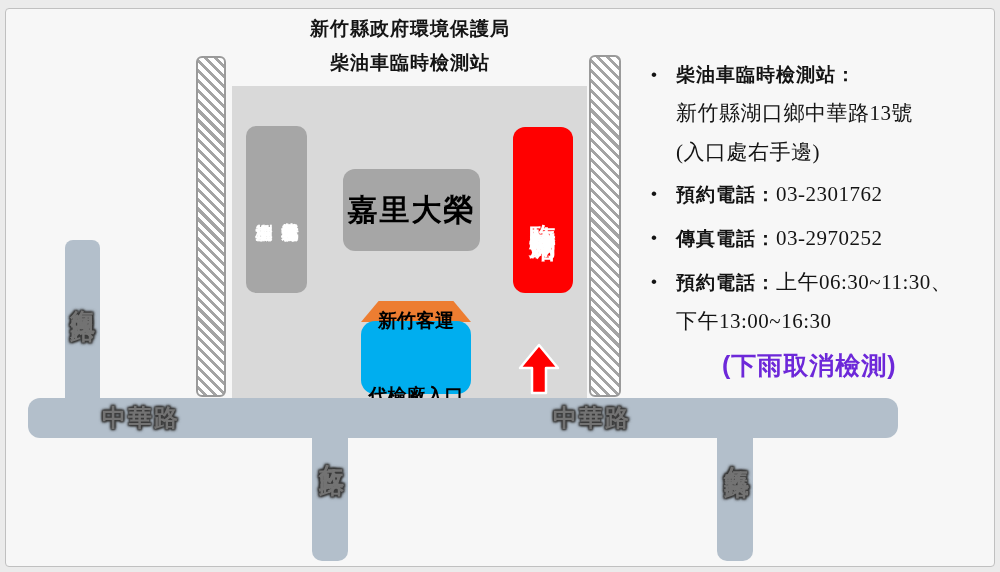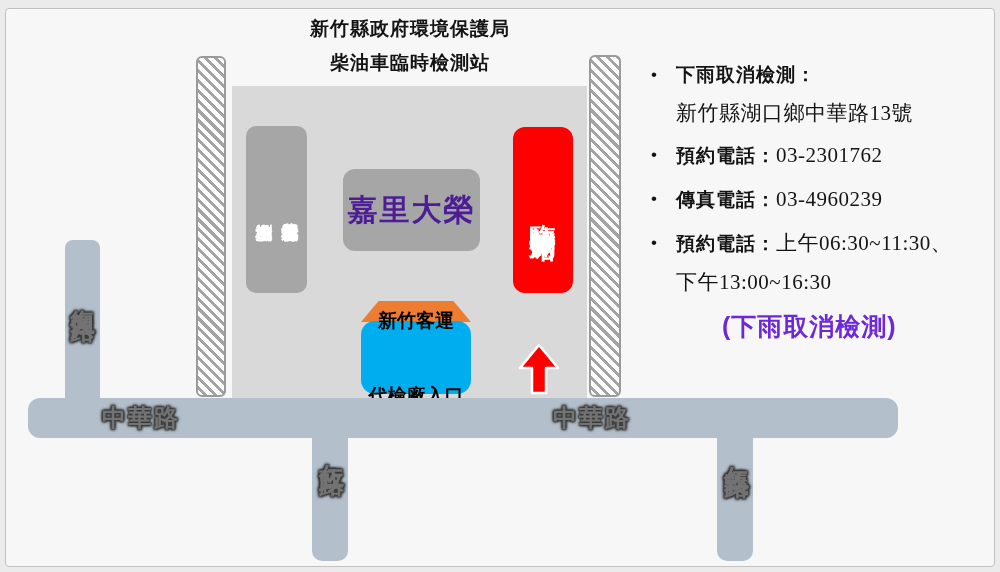--- a/index.html
+++ b/index.html
@@ -11,21 +11,21 @@
   .title{position:absolute;left:160px;top:12px;width:500px;text-align:center;
          font-size:19px;font-weight:bold;line-height:34px;color:#141414;letter-spacing:1px;}
   .gray-area{position:absolute;left:232px;top:86px;width:355px;height:312px;background:#d9d9d9;}
   .hatch{position:absolute;width:30px;border:2px solid #9a9a9a;border-radius:6px;background:
      repeating-linear-gradient(45deg,#ffffff 0px,#ffffff 4px,#a4a4a4 4px,#a4a4a4 7px);box-sizing:border-box;}
   .hatch.left{left:196px;top:56px;height:341px;}
   .hatch.right{left:589px;top:55px;width:32px;height:342px;}
   .mapbox{position:absolute;display:flex;align-items:stretch;justify-content:center;box-sizing:border-box;}
   .lane-box{left:246px;top:126px;width:61px;height:167px;background:#a6a6a6;border-radius:10px;}
   .kerry-box{left:343px;top:169px;width:137px;height:82px;background:#a6a6a6;border-radius:12px;
-             align-items:center;color:#4c1d95;font-weight:bold;font-size:30px;letter-spacing:2px;}
+             align-items:center;color:#000000;font-weight:bold;font-size:30px;letter-spacing:2px;}
   .station-box{left:513px;top:127px;width:60px;height:166px;background:#ff0000;border-radius:12px;}
   .vtext{writing-mode:vertical-rl;text-orientation:upright;text-align:center;height:100%;
          color:#fff;font-weight:bold;}
   .lane-box .vtext{font-size:17px;line-height:26px;}
   .station-box .vtext{font-size:26px;line-height:34px;letter-spacing:3px;}
   .roof{position:absolute;left:361px;top:301px;width:110px;height:21px;background:#ed7d31;
         clip-path:polygon(16% 0%,84% 0%,100% 100%,0% 100%);}
   .entrance-box{left:361px;top:321px;width:110px;height:73px;background:#00aeef;border-radius:14px;
         flex-direction:column;align-items:center;justify-content:center;color:#000;font-weight:bold;
         font-size:19px;line-height:27px;text-align:left;gap:48px;}
@@ -101,32 +101,35 @@
 
   <div class="road-label h zh1">中華路</div>
   <div class="road-label h zh2">中華路</div>
   <div class="road-label v fx">復興路</div>
   <div class="road-label v rz">仁政路</div>
   <div class="road-label v ry">仁義路</div>
 
   <div class="info">
     <div class="iline">
       <span class="bullet">•</span>
-      <span class="blabel">下雨取消檢測：</span>
+      <span class="blabel">柴油車臨時檢測站：</span>
     </div>
     <div class="iline">
       <span class="val">新竹縣湖口鄉中華路13號</span>
+    </div>
+    <div class="iline">
+      <span class="val">(入口處右手邊)</span>
     </div>
     <div class="iline m3">
       <span class="bullet">•</span>
       <span class="blabel">預約電話：</span><span class="val">03-2301762</span>
     </div>
     <div class="iline m5">
       <span class="bullet">•</span>
-      <span class="blabel">傳真電話：</span><span class="val">03-4960239</span>
+      <span class="blabel">傳真電話：</span><span class="val">03-2970252</span>
     </div>
     <div class="iline m5">
       <span class="bullet">•</span>
       <span class="blabel">預約電話：</span><span class="val">上午06:30~11:30、</span>
     </div>
     <div class="iline">
       <span class="val">下午13:00~16:30</span>
     </div>
     <div class="note">(下雨取消檢測)</div>
   </div>

